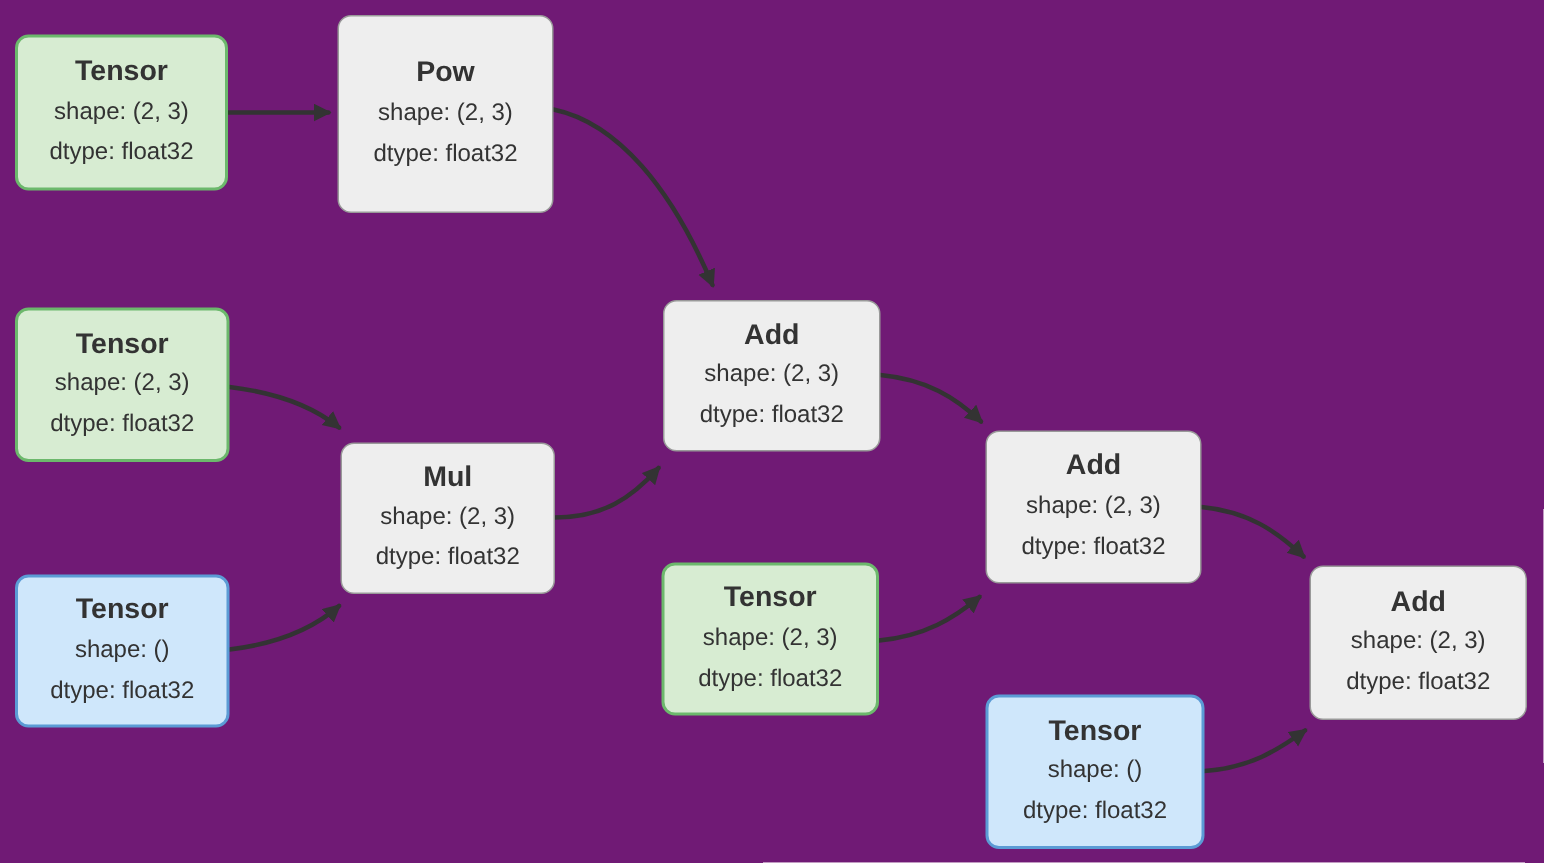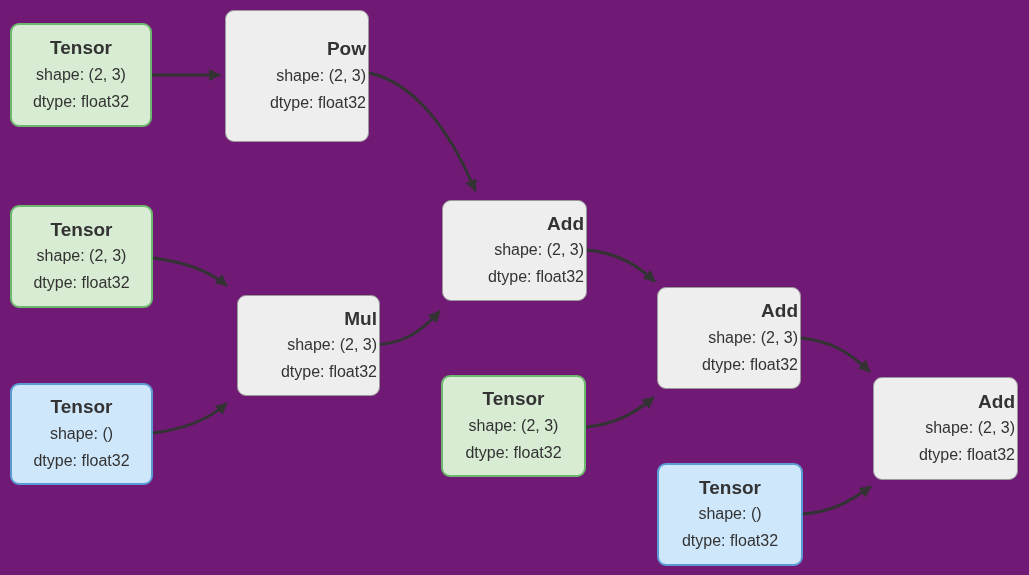--- a/index.html
+++ b/index.html
@@ -26,21 +26,21 @@
     position: absolute;
     box-sizing: border-box;
     border-radius: 9px;
     display: flex;
     flex-direction: column;
     align-items: center;
     justify-content: center;
     gap: 3px;
     padding: 4px 2px;
   }
-  .node.gray  { background: #eeeeee; border: 1.5px solid #999999; align-items: flex-end; }
+  .node.gray  { background: #eeeeee; border: 1.5px solid #999999; }
   .node.green { background: #d7ecd2; border: 2px solid #6cb86c; }
   .node.blue  { background: #cfe7fb; border: 2px solid #5b9bd5; }
   .node-title {
     font-weight: bold;
     font-size: 19px;
     color: #333333;
     line-height: 1.25;
     white-space: nowrap;
   }
   .node-line {
@@ -92,21 +92,21 @@
       <div class="node green" style="left: 10px; top: 205px; width: 143px; height: 103px;">
         <div class="node-title">Tensor</div>
         <div class="node-line">shape: (2, 3)</div>
         <div class="node-line">dtype: float32</div>
       </div>
       <div class="node blue" style="left: 10px; top: 383px; width: 143px; height: 102px;">
         <div class="node-title">Tensor</div>
         <div class="node-line">shape: ()</div>
         <div class="node-line">dtype: float32</div>
       </div>
-      <div class="node gray" style="left: 227px; top: 295px; width: 143px; height: 101px; margin-left: 10px;">
+      <div class="node gray" style="left: 227px; top: 295px; width: 143px; height: 101px;">
         <div class="node-title">Mul</div>
         <div class="node-line">shape: (2, 3)</div>
         <div class="node-line">dtype: float32</div>
       </div>
       <div class="node gray" style="left: 442px; top: 200px; width: 145px; height: 101px;">
         <div class="node-title">Add</div>
         <div class="node-line">shape: (2, 3)</div>
         <div class="node-line">dtype: float32</div>
       </div>
       <div class="node green" style="left: 441px; top: 375px; width: 145px; height: 102px;">

